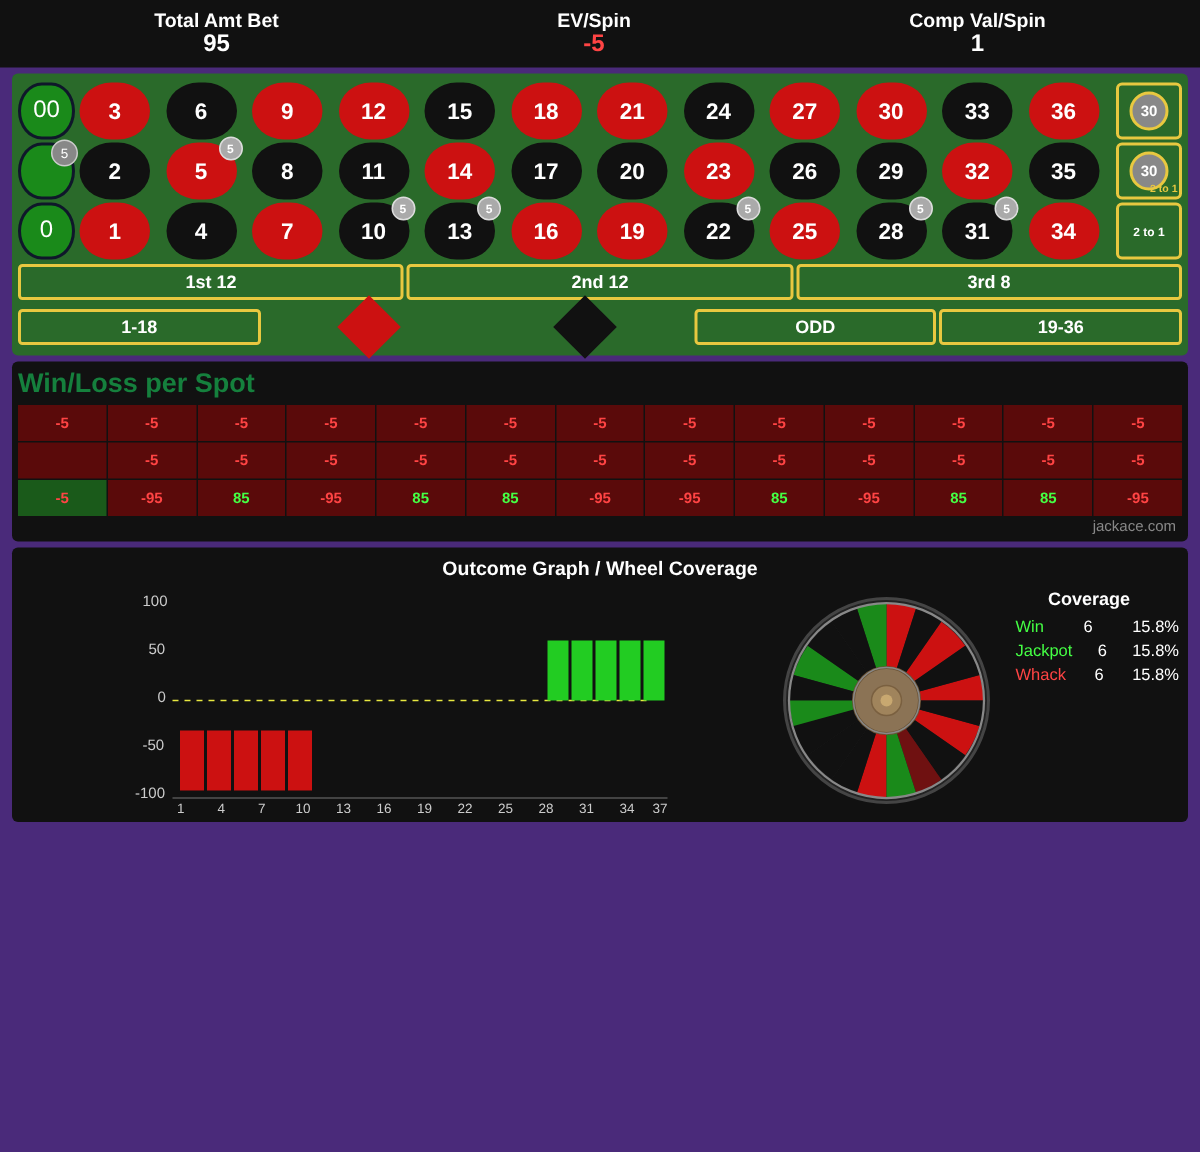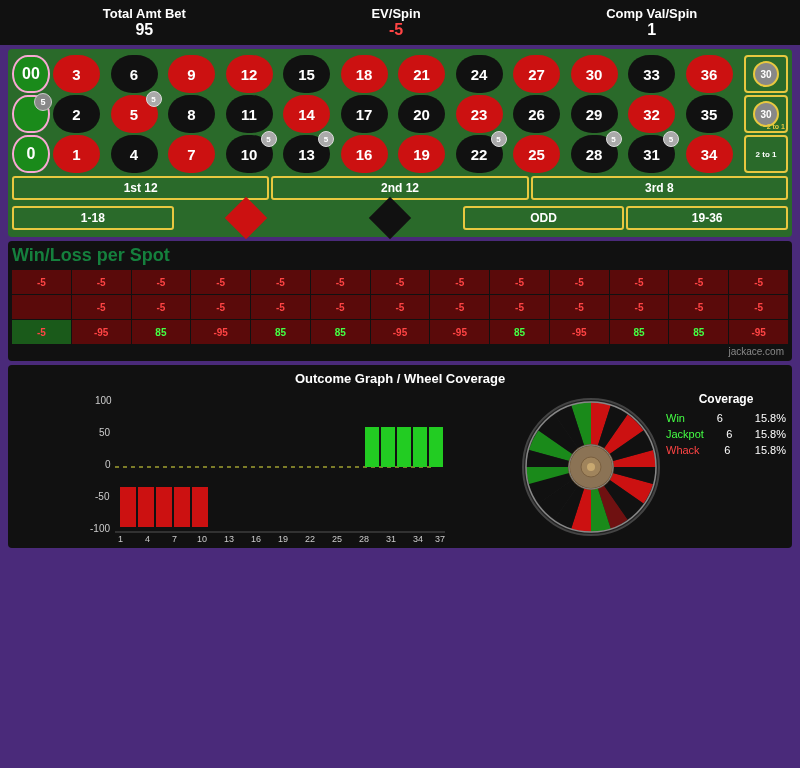--- a/index.html
+++ b/index.html
@@ -55,25 +55,25 @@
       gap: 2px;
     }
 
     .zero-cell {
       display: flex;
       align-items: center;
       justify-content: center;
       width: 38px;
       height: 38px;
       border-radius: 50% / 60%;
-      font-weight: bold;
+      font-weight: normal;
       font-size: 16px;
       color: white;
       background: #1a8a1a;
-      border: 2px solid #f9a8d4;
+      border: 2px solid #0f172a;
       position: relative;
     }
 
     .number-grid {
       display: grid;
       grid-template-columns: repeat(12, 1fr);
       grid-template-rows: repeat(3, 1fr);
       gap: 2px;
       flex: 1;
     }
@@ -239,21 +239,21 @@
       font-weight: bold;
       margin-bottom: 6px;
       text-align: center;
     }
     .coverage-row {
       display: flex;
       justify-content: space-between;
       margin-bottom: 4px;
       font-size: 11px;
     }
-    .cov-label { color: #ccc; }
+    .cov-label { color: #ccc; margin-left: 11px; }
     .cov-label.win { color: #44ff44; }
     .cov-label.jackpot { color: #44ff44; }
     .cov-label.whack { color: #ff4444; }
     .cov-val { color: white; }
   </style>
 </head>
 <body>
 
 <div class="header">
   <div class="header-item">

